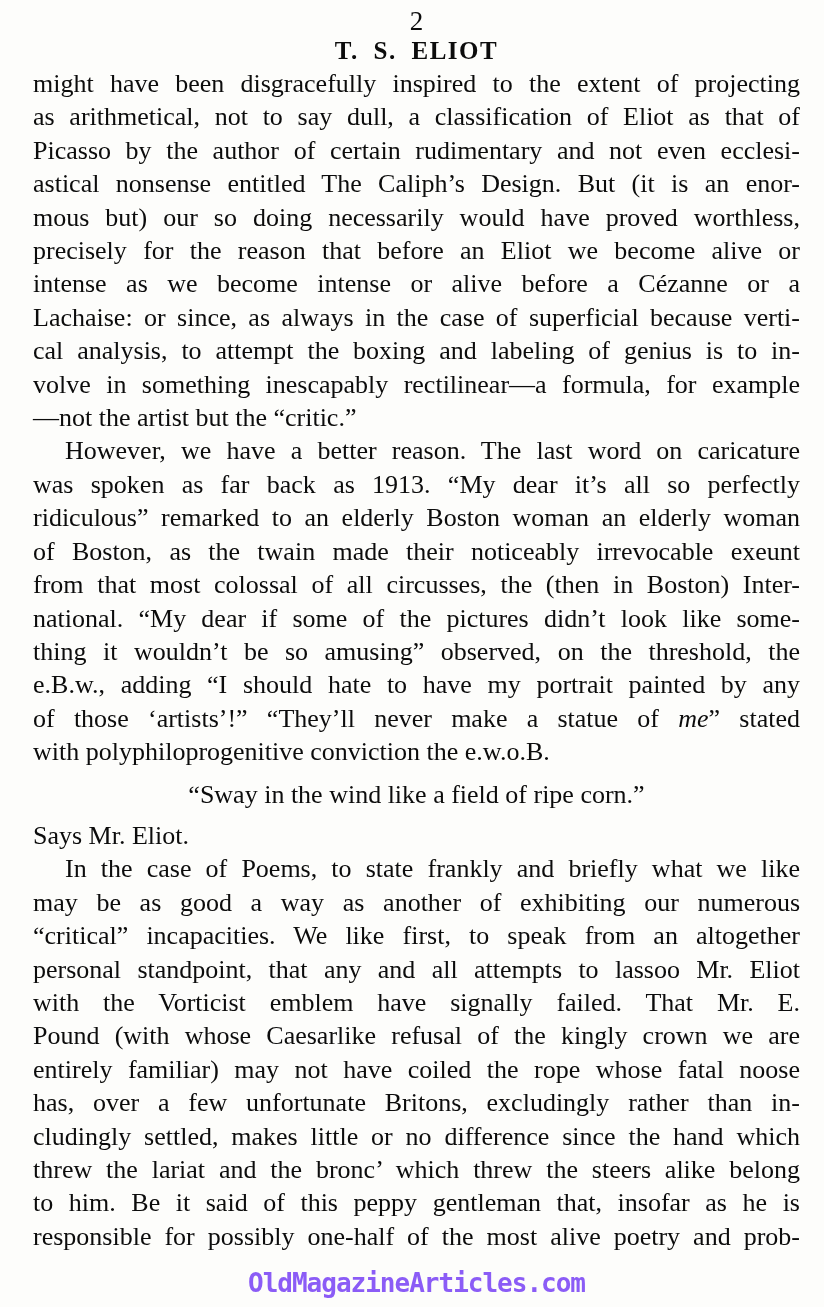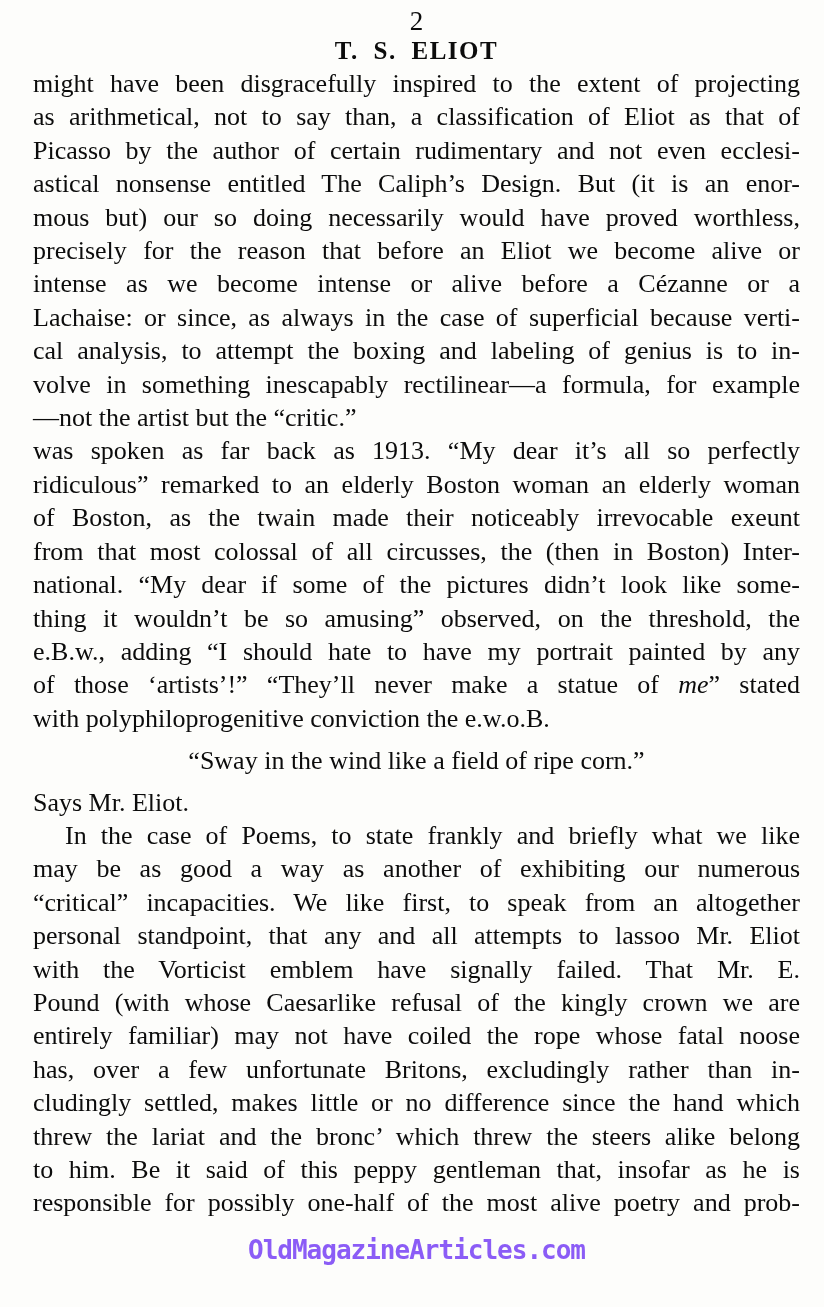--- a/index.html
+++ b/index.html
@@ -74,32 +74,33 @@
 </style>
 </head>
 <body>
 
 <div class="page">
   <div class="page-number">2</div>
   <h1 class="title">T. S. ELIOT</h1>
   <div class="article-body">
       <div class="para para-body">
         <div class="line">might have been disgracefully inspired to the extent of projecting</div>
-        <div class="line">as arithmetical, not to say than, a classification of Eliot as that of</div>
+        <div class="line">as arithmetical, not to say dull, a classification of Eliot as that of</div>
         <div class="line">Picasso by the author of certain rudimentary and not even ecclesi-</div>
         <div class="line">astical nonsense entitled The Caliph’s Design.  But (it is an enor-</div>
         <div class="line">mous but) our so doing necessarily would have proved worthless,</div>
         <div class="line">precisely for the reason that before an Eliot we become alive or</div>
         <div class="line">intense as we become intense or alive before a Cézanne or a</div>
         <div class="line">Lachaise: or since, as always in the case of superficial because verti-</div>
         <div class="line">cal analysis, to attempt the boxing and labeling of genius is to in-</div>
         <div class="line">volve in something inescapably rectilinear—a formula, for example</div>
         <div class="line line-last">—not the artist but the “critic.”</div>
       </div>
       <div class="para para-body">
+        <div class="line line-indent">However, we have a better reason.  The last word on caricature</div>
         <div class="line">was spoken as far back as 1913.  “My dear it’s all so perfectly</div>
         <div class="line">ridiculous” remarked to an elderly Boston woman an elderly woman</div>
         <div class="line">of Boston, as the twain made their noticeably irrevocable exeunt</div>
         <div class="line">from that most colossal of all circusses, the (then in Boston) Inter-</div>
         <div class="line">national.  “My dear if some of the pictures didn’t look like some-</div>
         <div class="line">thing it wouldn’t be so amusing” observed, on the threshold, the</div>
         <div class="line">e.B.w., adding “I should hate to have my portrait painted by any</div>
         <div class="line">of those ‘artists’!”  “They’ll never make a statue of <em>me</em>” stated</div>
         <div class="line line-last">with polyphiloprogenitive conviction the e.w.o.B.</div>
       </div>

